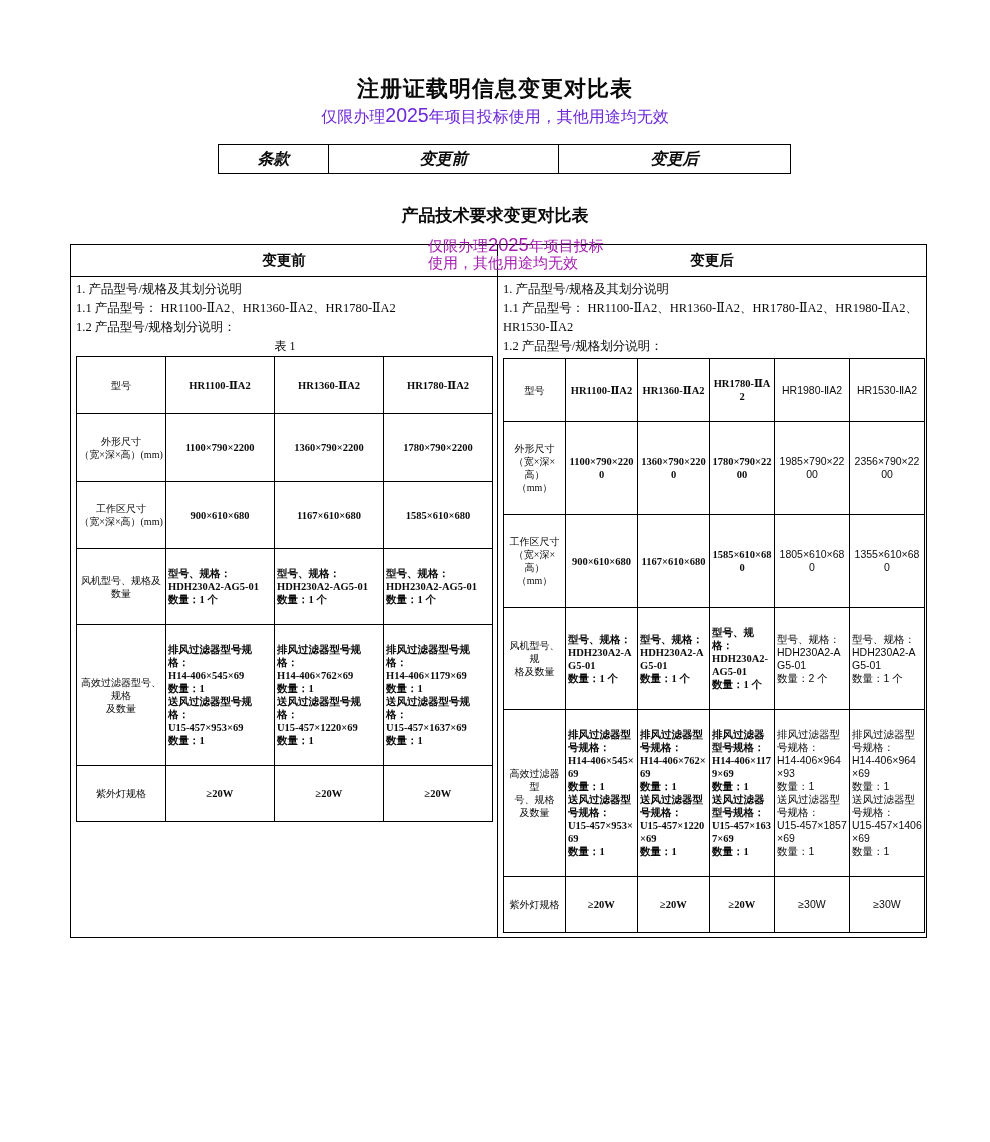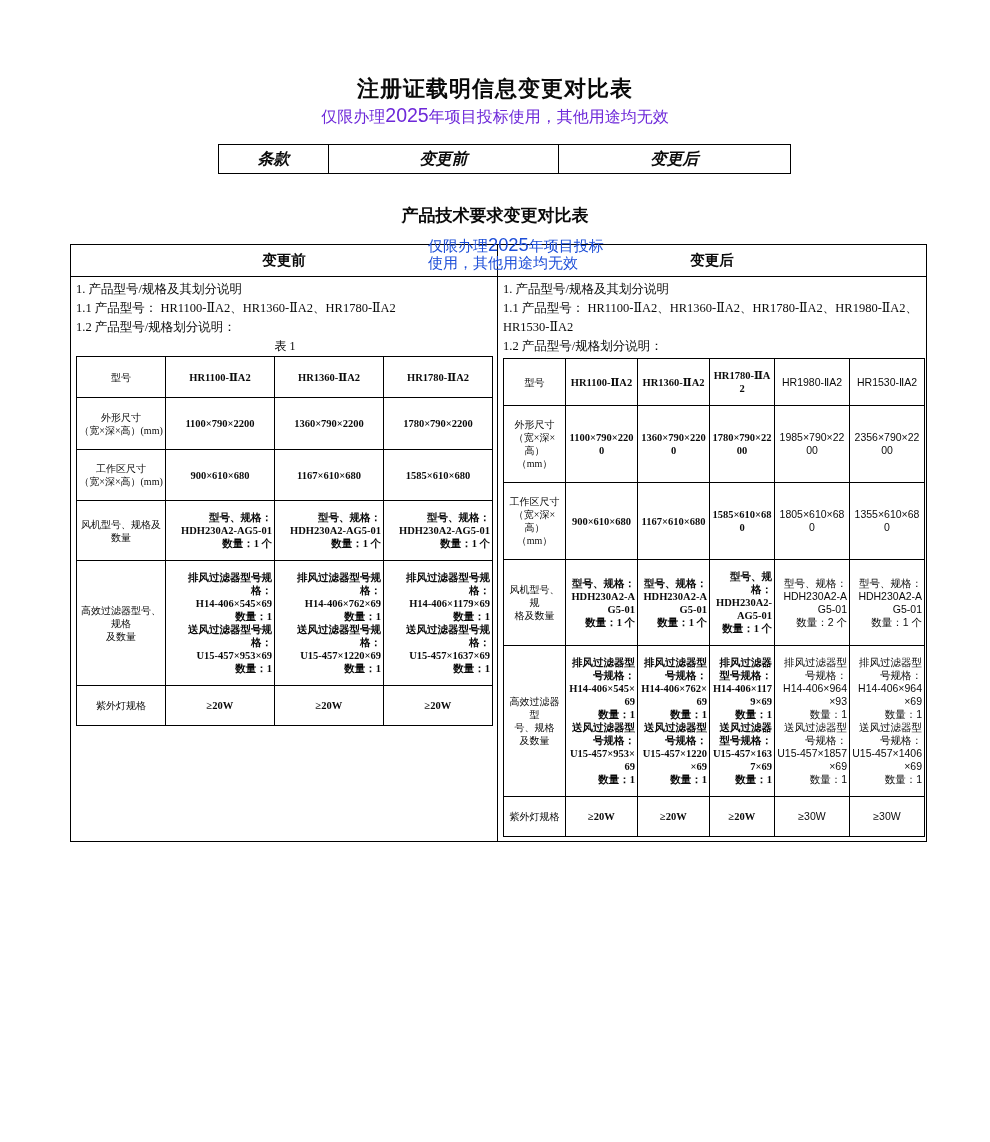--- a/index.html
+++ b/index.html
@@ -34,44 +34,44 @@
   .bigwrap{position:relative;margin:17px 0 0 70px;width:856px;}
   .big{width:856px;}
   .big th{border:1.5px solid #000;height:29px;font-size:14.5px;font-weight:bold;}
   .big td.half{border:1.5px solid #000;vertical-align:top;padding:3px 3px 4px 5px;height:420px;}
   .para{font-size:12.5px;line-height:19px;word-break:break-all;}
   .caption{text-align:center;font-size:12px;line-height:16px;margin-top:1px;}
   
   .inner{margin-top:2px;}
   .inner td{
     border:1px solid #000;font-size:10.5px;line-height:13px;
-    padding:10px 2px;text-align:center;vertical-align:middle;
+    padding:18px 2px;text-align:center;vertical-align:middle;
     word-break:break-all;
   }
   .inner td.lbl{font-weight:normal;font-size:10px;}
   .inner td.val{font-weight:bold;}
-  .inner td.txt{text-align:right;}
+  .inner td.txt{text-align:left;}
   .rinner td.new{font-family:"Liberation Sans","DejaVu Sans",sans-serif;font-weight:normal;}
   .linner{width:416px;}
   .rinner{width:421px;}
   .linner tr.r-model td{height:20px;}
   .linner tr.r-dim td{height:31px;}
   .linner tr.r-work td{height:30px;}
   .linner tr.r-fan td{height:39px;}
   .linner tr.r-hepa td{height:78px;}
   .linner tr.r-uv td{height:19px;}
   .rinner tr.r-model td{height:23px;}
   .rinner tr.r-dim td{height:56px;}
   .rinner tr.r-work td{height:56px;}
   .rinner tr.r-fan td{height:52px;}
   .rinner tr.r-hepa td{height:122px;}
   .rinner tr.r-uv td{height:19px;}
   
   .wm{
-    position:absolute;left:358px;top:-8px;color:#1d4ed8;
+    position:absolute;left:358px;top:-8px;color:#a21caf;
     font-size:15px;line-height:17px;z-index:5;text-align:left;
   }
 </style>
 </head>
 <body>
 
 <div class="title1">注册证载明信息变更对比表</div>
 
 <div class="subtitle"><span>仅限办理</span><span class="yr">2025</span><span>年项目投标使用，其他用途均无效</span></div>
 

